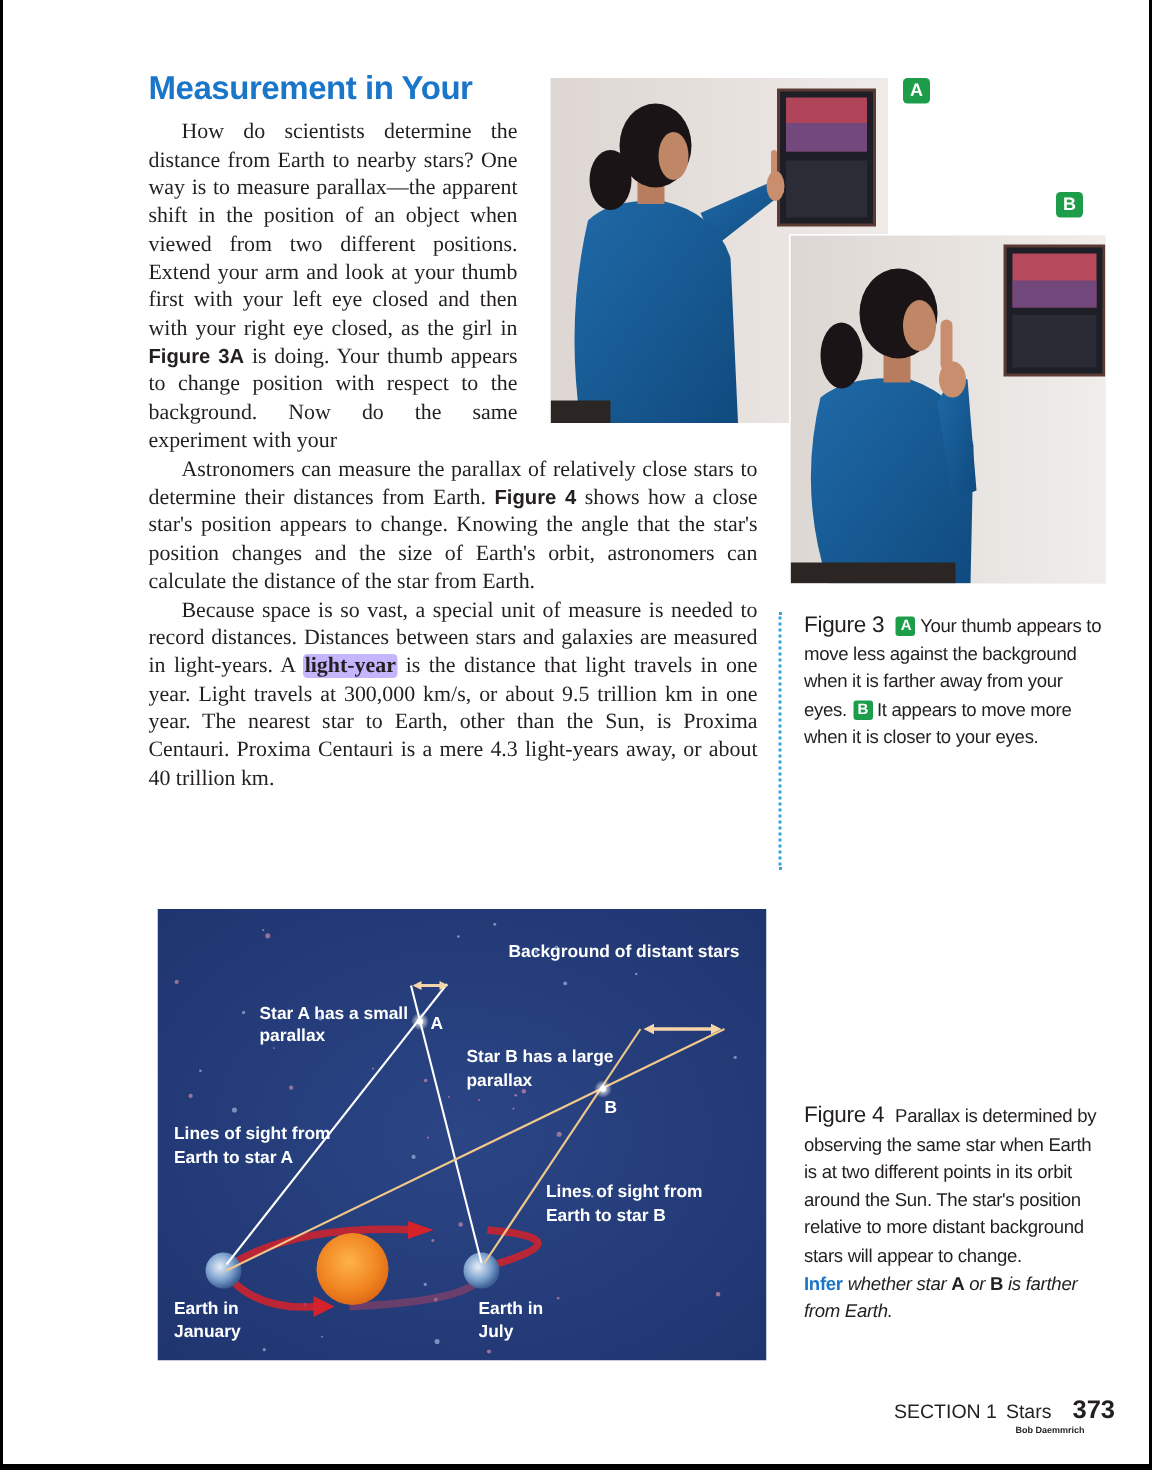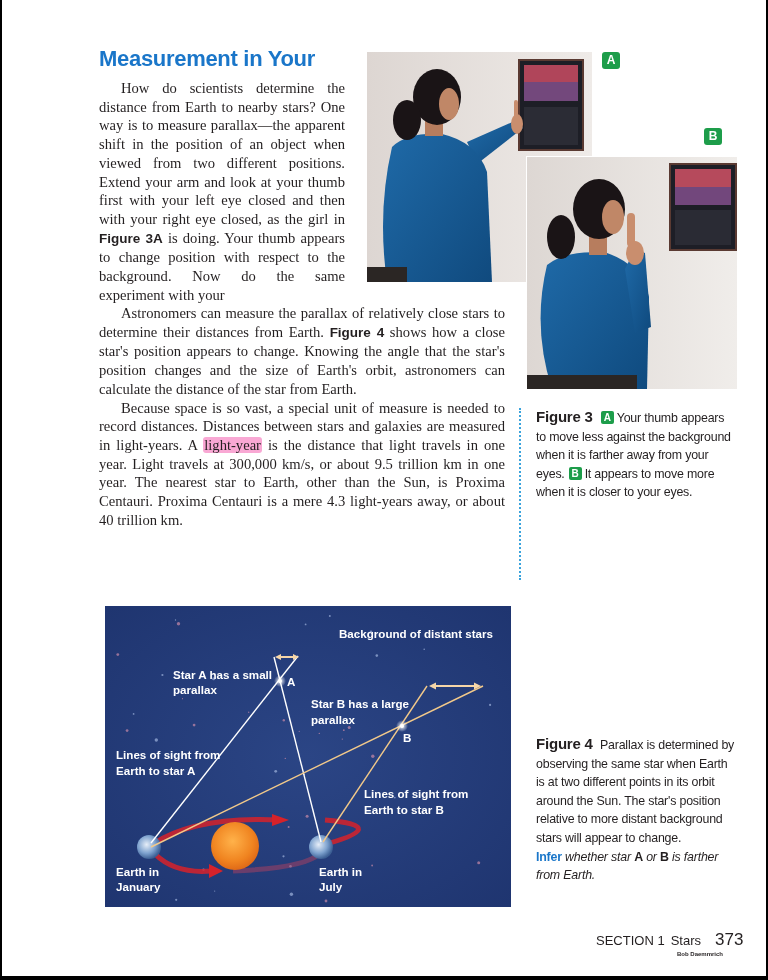--- a/index.html
+++ b/index.html
@@ -22,21 +22,21 @@
 
   .body-text {
     position: absolute; font-size: 14.6px; line-height: 18.7px;
     text-align: justify; margin: 0;
   }
   .body-text p { margin: 0; text-indent: 22px; }
   .body-text p.noindent { text-indent: 0; }
   .col-narrow { left: 99px; top: 79px; width: 246px; }
   .col-wide { left: 99px; top: 304px; width: 406px; }
   .fig-ref { font-family: "Liberation Sans", "DejaVu Sans", sans-serif; font-weight: bold; font-size: 13.5px; }
-  .vocab { font-weight: normal; background: #f9a8d4; border-radius: 3px; padding: 0 1px; }
+  .vocab { font-weight: bold; background: #c4b5fd; border-radius: 3px; padding: 0 1px; }
 
   
   .photo { position: absolute; overflow: hidden; }
   .photo-a { left: 367px; top: 52px; width: 225px; height: 230px; background: #e9e5e2; }
   .photo-b { left: 526px; top: 156px; width: 210px; height: 232px; background: #ece9e6; border: 1px solid #fff; }
   .badge {
     position: absolute; width: 18px; height: 17px; border-radius: 3px;
     background: #1d9d4a; color: #fff; text-align: center;
     font-family: "Liberation Sans", "DejaVu Sans", sans-serif; font-weight: bold;
     font-size: 12px; line-height: 17px;
@@ -54,38 +54,38 @@
     position: absolute; left: 519px; top: 408px; width: 0; height: 172px;
     border-left: 2px dotted #3aa3dc;
   }
   .caption {
     position: absolute; font-family: "Liberation Sans", "DejaVu Sans", sans-serif;
     font-size: 12.4px; line-height: 18.6px; color: #231f20; margin: 0;
     letter-spacing: -0.2px;
   }
   .caption-3 { left: 536px; top: 408px; width: 200px; }
   .caption-4 { left: 536px; top: 735px; width: 200px; }
-  .cap-label { font-weight: bold; font-size: 15px; margin-right: 4px; }
+  .cap-label { font-weight: normal; font-size: 15px; margin-right: 4px; }
   .infer { font-weight: bold; color: #1a76c9; }
   .ital { font-style: italic; }
   .bold { font-weight: bold; font-style: normal; }
 
   
   .diagram { position: absolute; left: 105px; top: 606px; width: 406px; height: 301px; }
   .diagram svg { display: block; }
   .dlabel { font-family: "Liberation Sans", "DejaVu Sans", sans-serif; font-weight: bold; font-size: 11.6px; fill: #ffffff; }
 
   
   .footer {
     position: absolute; left: 596px; top: 930px;
     font-family: "Liberation Sans", "DejaVu Sans", sans-serif; color: #231f20;
   }
   .footer .section { font-size: 13px; }
   .footer .section-name { font-size: 13px; margin-left: 6px; }
-  .footer .page-number { font-size: 17px; font-weight: normal; margin-left: 14px; }
+  .footer .page-number { font-size: 17px; font-weight: bold; margin-left: 14px; }
   .credit {
     position: absolute; left: 677px; top: 951px;
     font-family: "Liberation Sans", "DejaVu Sans", sans-serif; font-size: 6px; font-weight: bold; color: #231f20;
   }
 </style>
 </head>
 <body>
 
 <div class="frame-left"></div>
 <div class="frame-right"></div>

